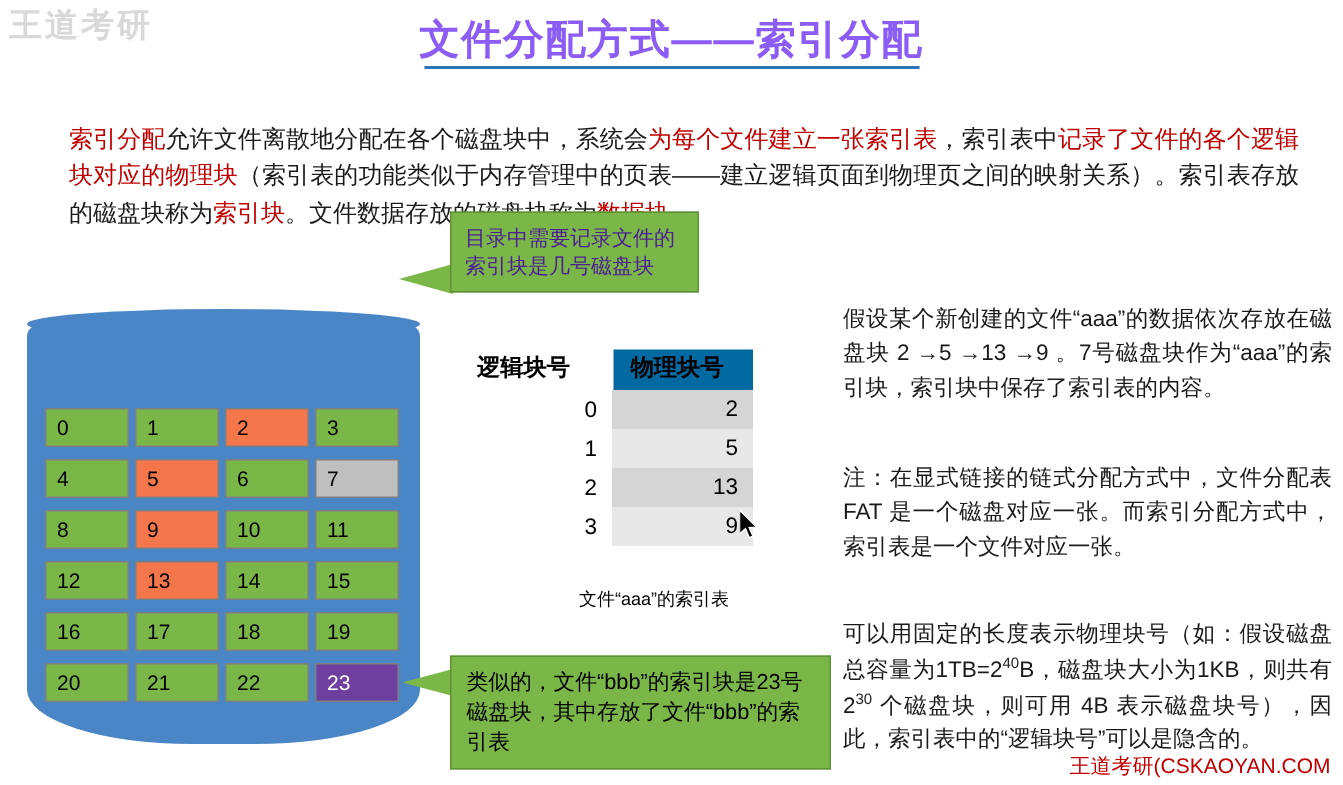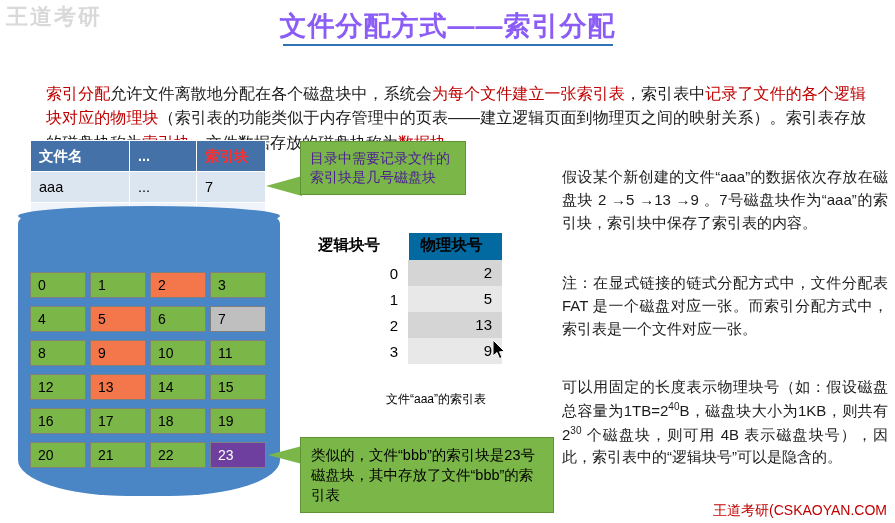--- a/index.html
+++ b/index.html
@@ -246,20 +246,21 @@
 
   
   .rtext {
     position: absolute;
     left: 562px;
     font-size: 15px;
     line-height: 1.52;
     color: #1a1a1a;
     width: 326px;
     text-align: justify;
+    margin-top: 36px;
   }
   .rtext.p1 { top: 166px; }
   .rtext.p2 { top: 272px; }
   .rtext.p3 { top: 376px; }
 
   .footer {
     position: absolute;
     right: 8px;
     bottom: 3px;
     font-size: 14px;
@@ -275,41 +276,20 @@
 
   <div class="watermark">王道考研</div>
 
   <div class="title">文件分配方式——索引分配</div>
   <div class="title-underline"></div>
 
   <div class="intro">
     <span class="red">索引分配</span><span>允许文件离散地分配在各个磁盘块中，系统会</span><span class="red">为每个文件建立一张索引表</span><span>，索引表中</span><span class="red">记录了文件的各个逻辑块对应的物理块</span><span>（索引表的功能类似于内存管理中的页表——建立逻辑页面到物理页之间的映射关系）。索引表存放的磁盘块称为</span><span class="red">索引块</span><span>。文件数据存放的磁盘块称为</span><span class="red">数据块</span><span>。</span>
   </div>
 
-  <table class="dirtable">
-    <thead>
-      <tr>
-        <th class="col-a">文件名</th>
-        <th class="col-b">...</th>
-        <th class="c-red">索引块</th>
-      </tr>
-    </thead>
-    <tbody>
-      <tr>
-        <td>aaa</td>
-        <td>...</td>
-        <td>7</td>
-      </tr>
-      <tr>
-        <td>bbb</td>
-        <td>...</td>
-        <td>23</td>
-      </tr>
-    </tbody>
-  </table>
 
   <div class="callout1-tail"></div>
   <div class="callout1">目录中需要记录文件的索引块是几号磁盘块</div>
 
   <div class="disk-top"></div>
   <div class="disk"></div>
   <div class="blocks">
     <div class="blk green">0</div>
     <div class="blk green">1</div>
     <div class="blk orange">2</div>

